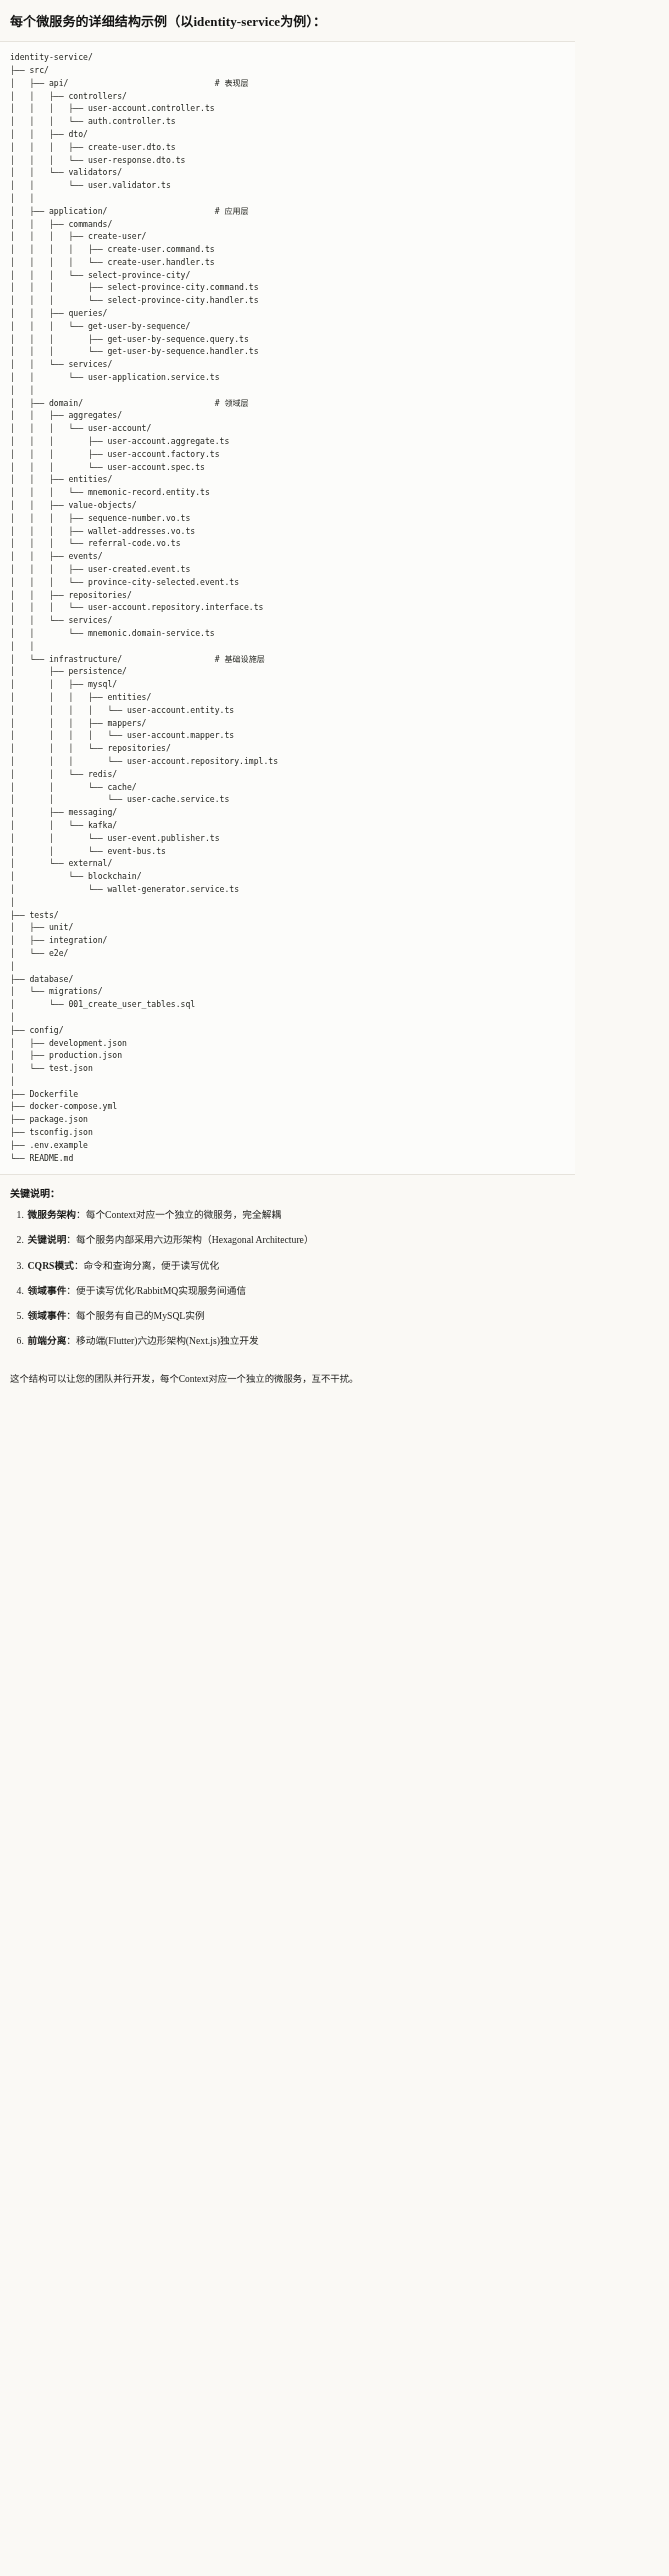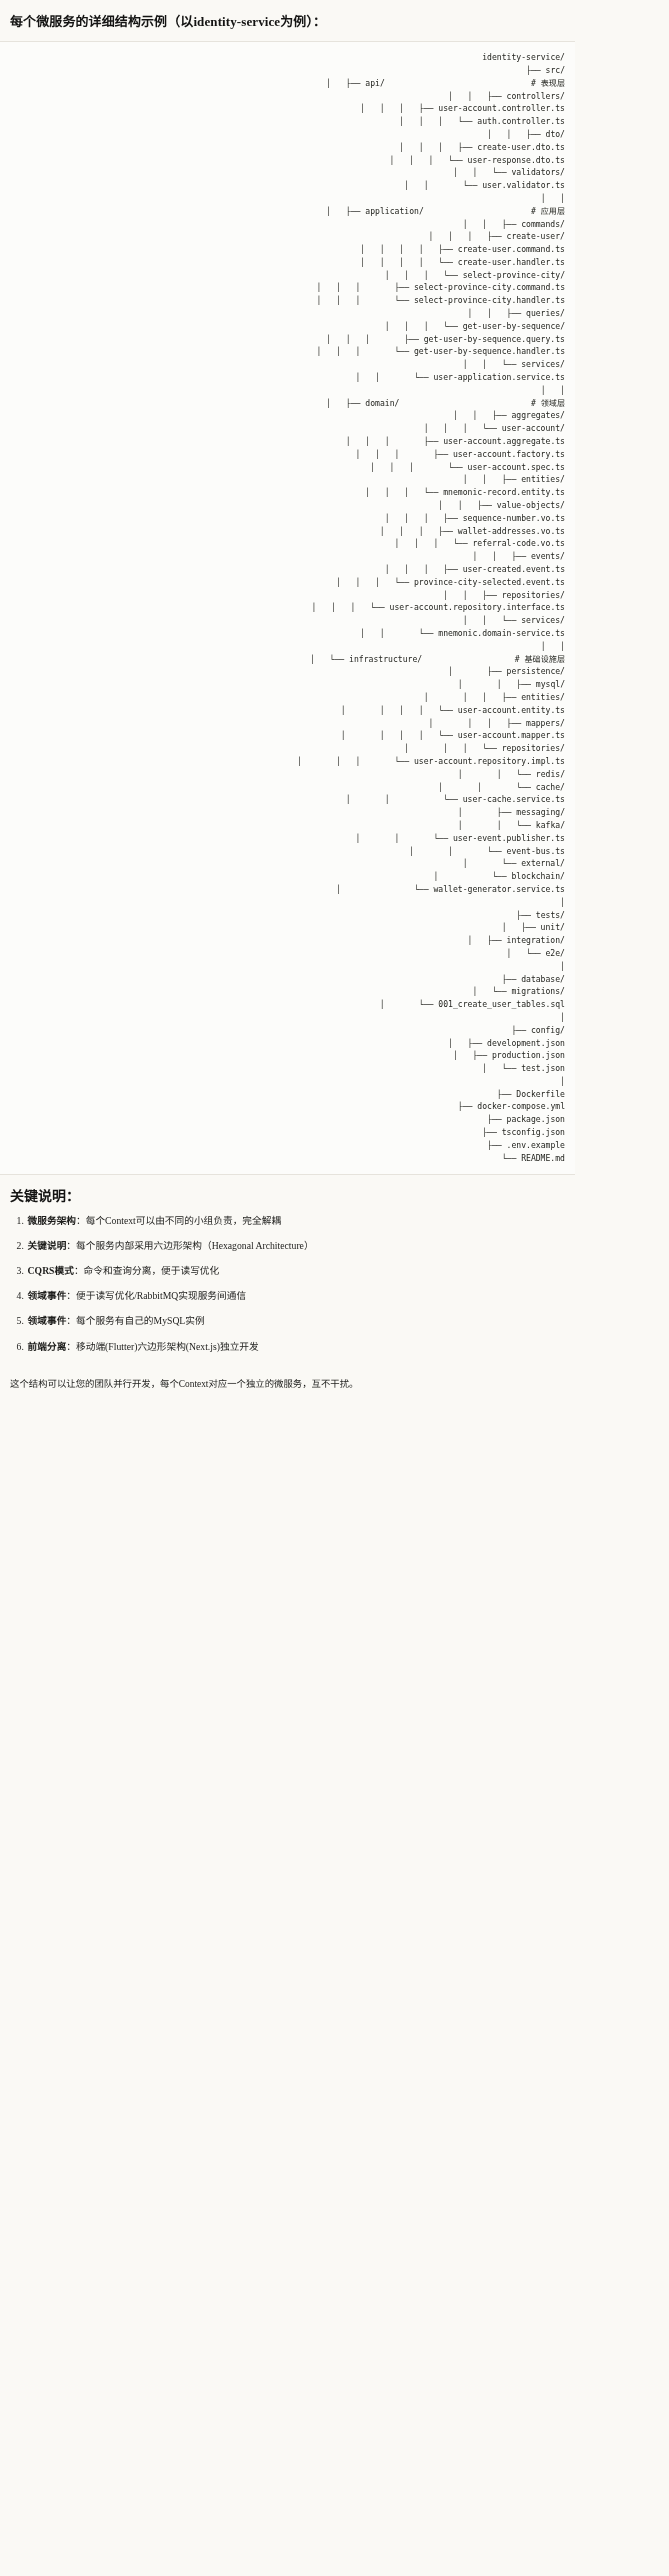--- a/index.html
+++ b/index.html
@@ -45,32 +45,31 @@
   }
   pre.tree {
     margin: 0;
     font-family: "DejaVu Sans Mono", "Liberation Mono", monospace;
     font-size: 8.1px;
     line-height: 12.8px;
     color: #23241f;
     white-space: pre;
     tab-size: 4;
     overflow: visible;
-    text-align: right;
   }
 
   
   .notes {
     padding: 11.3px 10px 6.3px 10px;
     background: #faf9f5;
   }
   .notes-title {
     font-family: "Liberation Serif", serif;
     font-weight: bold;
-    font-size: 14px;
+    font-size: 10px;
     line-height: 1.4;
     margin: 0 0 7.5px 0;
     color: #141413;
   }
   ol.note-list {
     margin: 0;
     padding: 0 0 0 16.3px;
     font-family: "Liberation Serif", serif;
     font-size: 9.7px;
     line-height: 1.5;
@@ -187,21 +186,21 @@
 ├── docker-compose.yml
 ├── package.json
 ├── tsconfig.json
 ├── .env.example
 └── README.md</pre>
   </div>
 
   <div class="notes">
     <div class="notes-title">关键说明：</div>
     <ol class="note-list">
-        <li value="1"><span class="k">微服务架构</span><span>：</span><span>每个Context可以由不同的小组负责，完全解耦</span></li>
+        <li value="1"><span class="k">微服务架构</span><span>：</span><span>每个Context对应一个独立的微服务，完全解耦</span></li>
         <li value="2"><span class="k">关键说明</span><span>：</span><span>每个服务内部采用六边形架构（Hexagonal Architecture）</span></li>
         <li value="3"><span class="k">CQRS模式</span><span>：</span><span>命令和查询分离，便于读写优化</span></li>
         <li value="4"><span class="k">领域事件</span><span>：</span><span>便于读写优化/RabbitMQ实现服务间通信</span></li>
         <li value="5"><span class="k">领域事件</span><span>：</span><span>每个服务有自己的MySQL实例</span></li>
         <li value="6"><span class="k">前端分离</span><span>：</span><span>移动端(Flutter)六边形架构(Next.js)独立开发</span></li>
       </ol>
   </div>
 
   <div class="closing">这个结构可以让您的团队并行开发，每个Context对应一个独立的微服务，互不干扰。</div>
 

